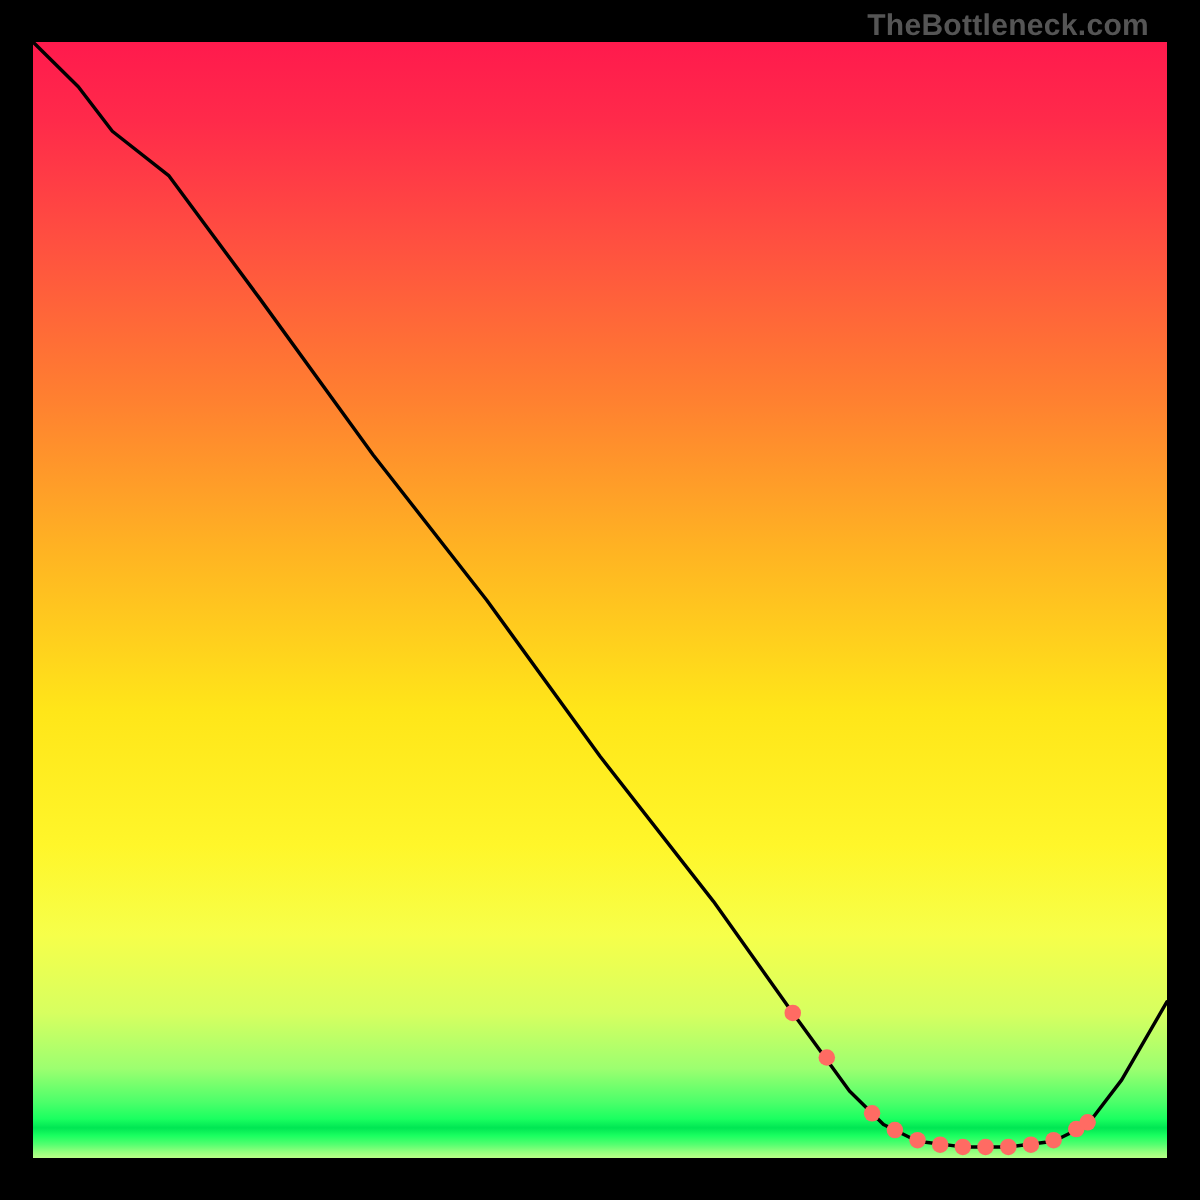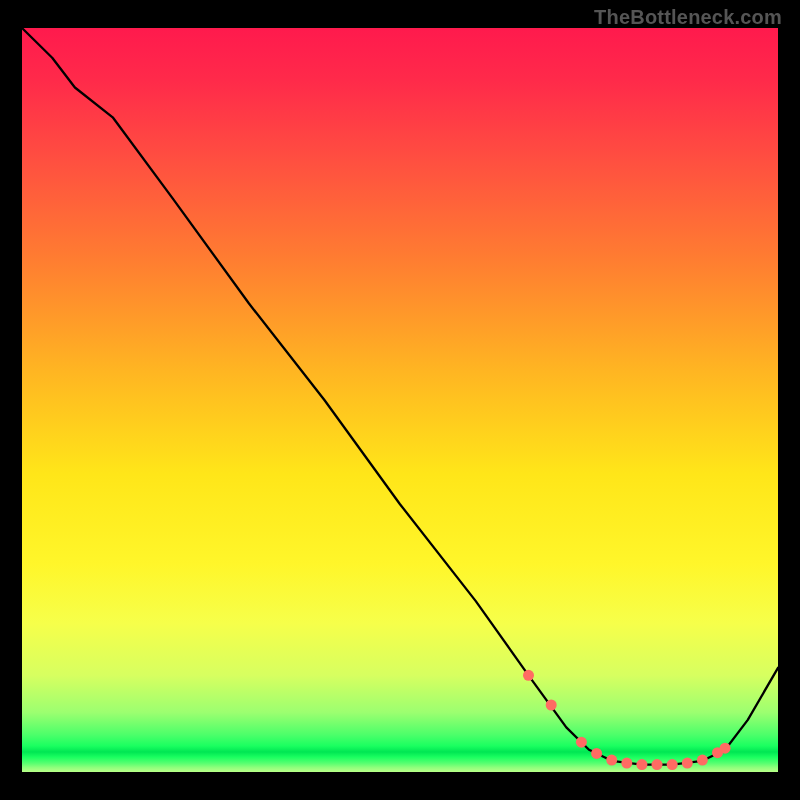--- a/index.html
+++ b/index.html
@@ -7,21 +7,21 @@
     width: 800px;
     height: 800px;
     background: #000;
     position: relative;
     overflow: hidden;
     font-family: Arial, Helvetica, sans-serif;
   }
   .watermark {
     position: absolute;
     top: 6px;
-    right: 18px;
+    right: 34px;
     color: #555;
     font-size: 20px;
     font-weight: 600;
     letter-spacing: 0.2px;
     z-index: 10;
   }
   .plot {
     position: absolute;
     left: 22px;
     top: 28px;

